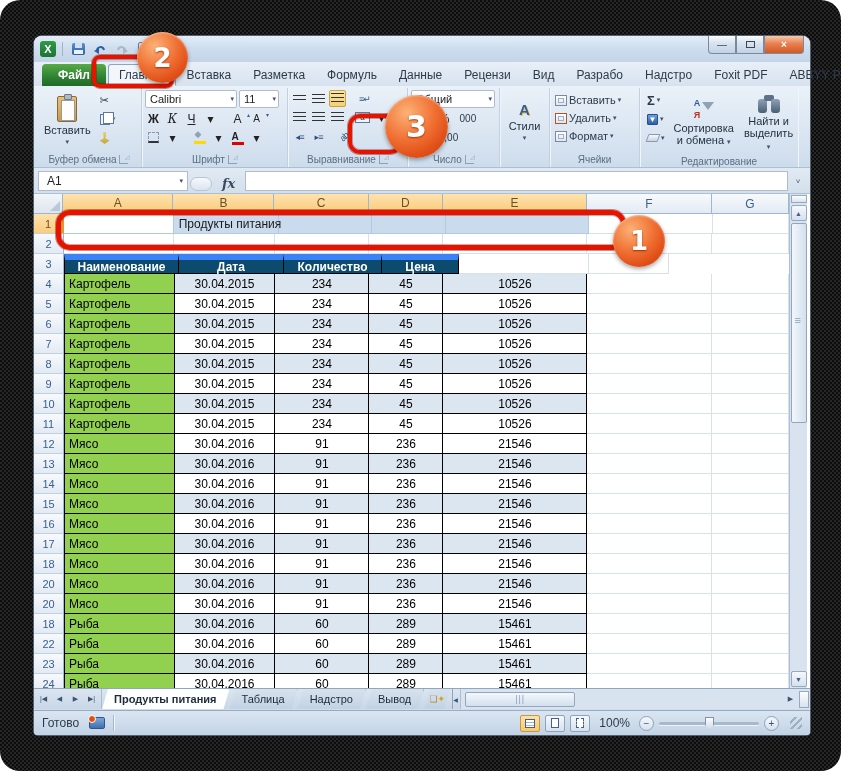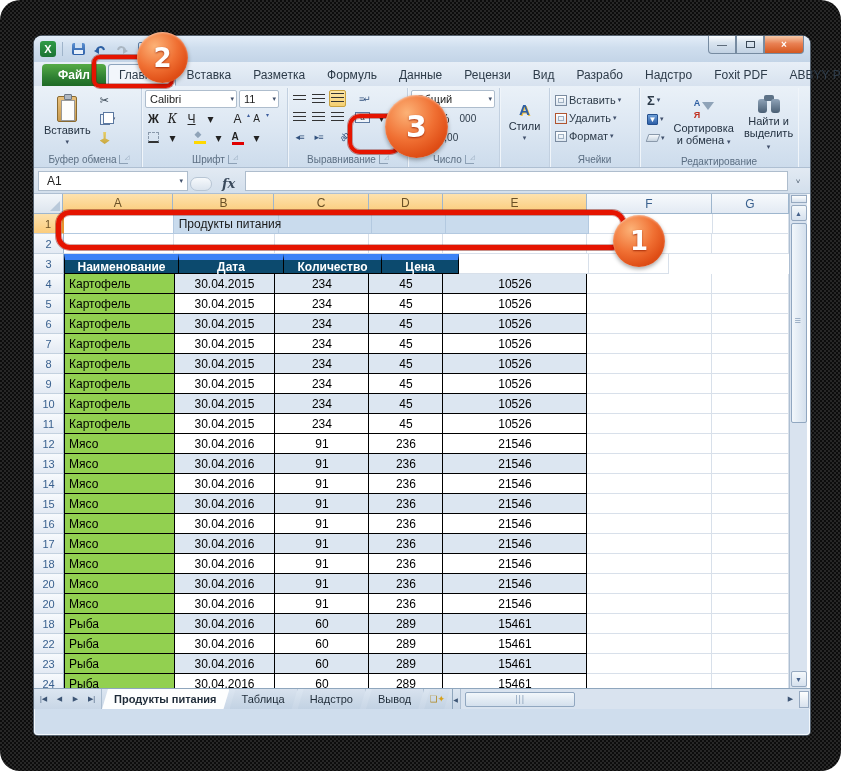--- a/index.html
+++ b/index.html
@@ -772,20 +772,43 @@
       <div class="insert-sheet">❏<span style="color:#d8a018">✦</span></div>
       <div class="tab-split">◀</div>
       <div class="hscroll">
         <div class="hthumb">|||</div>
         <div style="flex:1"></div>
         <div class="nav">▶</div>
         <div class="hsp"></div>
       </div>
     </div>
 
+    <div class="statusbar">
+      <span>Готово</span>
+      <span class="macro-ic"></span>
+      <div class="sb-sep"></div>
+      <div class="sb-right">
+        <div class="view-btn active">
+            <span class="vb-ic"></span>
+          </div>
+        <div class="view-btn">
+            <span class="vb-page"></span>
+          </div>
+        <div class="view-btn">
+            <span class="vb-page" style="border-style:dashed"></span>
+          </div>
+        <span class="zoom-label">100%</span>
+        <div class="zbtn">−</div>
+        <div class="ztrack">
+            <div class="zthumb"></div>
+          </div>
+        <div class="zbtn">+</div>
+        <div class="grip"></div>
+      </div>
+    </div>
   </div>
 
   <div class="co-rect" style="left:92px; top:55px; width:82px; height:33px; border-radius:8px;"></div>
   <div class="co-rect" style="left:348px; top:114px; width:54px; height:40px; border-radius:12px;"></div>
   <div class="co-rect" style="left:56px; top:210px; width:570px; height:40px; border-radius:14px; border-width:5px;"></div>
   <div class="co-circle" style="left:137px; top:32px; width:51px; height:51px; font-size:26px;">
       <span>2</span>
     </div>
   <div class="co-circle" style="left:385px; top:95px; width:63px; height:63px; font-size:30px;">
       <span>3</span>

